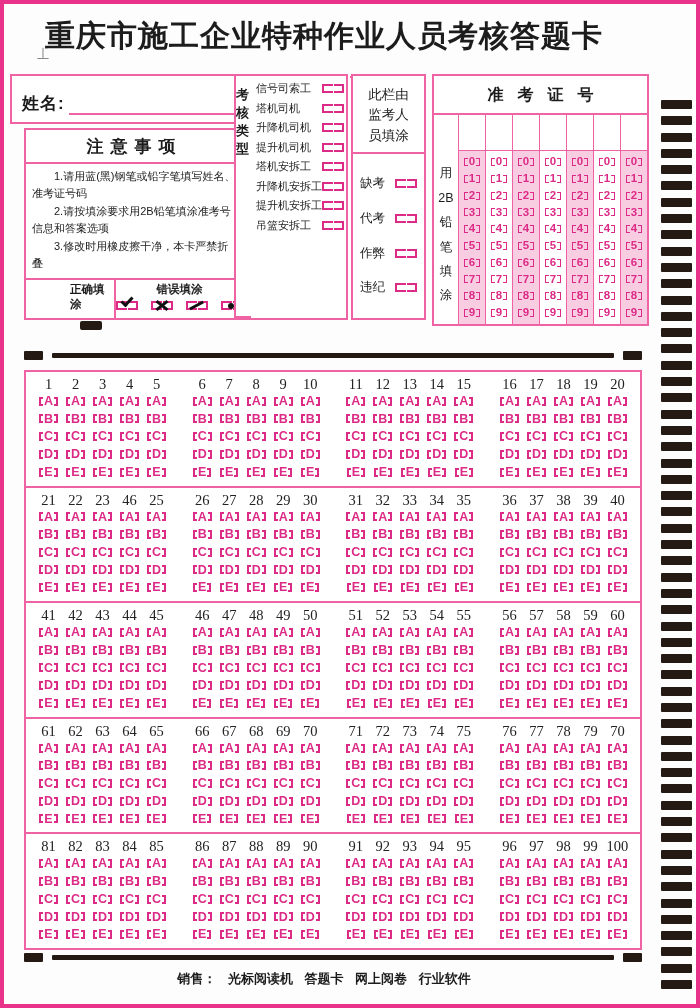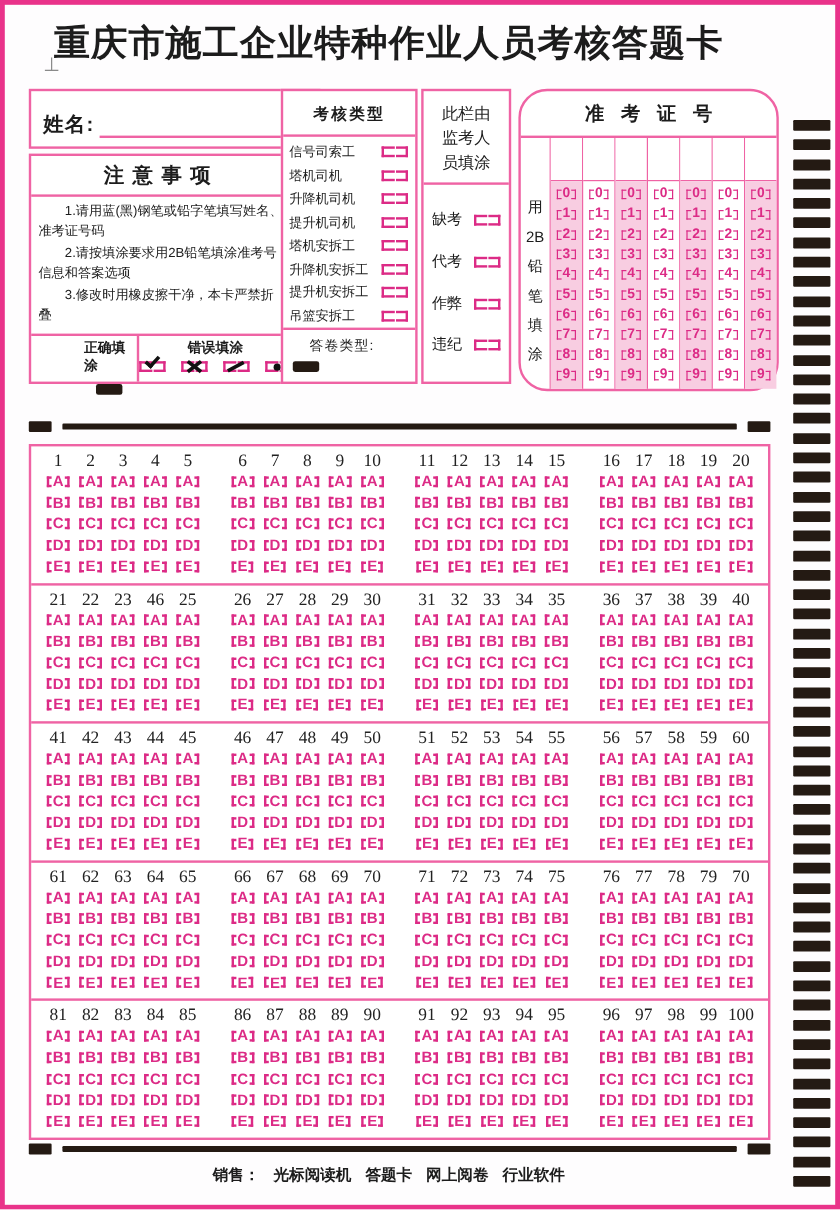--- a/index.html
+++ b/index.html
@@ -14,21 +14,21 @@
   html,body{background:#fff;}
   body{width:700px;height:1008px;font-family:"Liberation Sans",sans-serif;color:var(--ink);}
   .page{position:relative;width:700px;height:1008px;border:4px solid var(--pink-deep);background:#fefdfe;overflow:hidden;}
 
   .title{position:absolute;top:12px;left:0;width:640px;text-align:center;font-size:30px;font-weight:bold;letter-spacing:1px;}
   .regmark{position:absolute;top:40px;left:32px;font-size:16px;color:#8a8a8a;}
 
   .box{position:absolute;border:2px solid var(--pink);background:#fff;}
 
   
-  .name-box{left:20px;top:70px;width:243px;height:50px;display:flex;align-items:flex-end;padding:0 8px 7px 10px;}
+  .name-box{left:6px;top:70px;width:243px;height:50px;display:flex;align-items:flex-end;padding:0 8px 7px 10px;}
   .name-label{font-size:17px;font-weight:bold;letter-spacing:1px;}
   .name-line{flex:1;height:14px;border-bottom:2px solid var(--pink);margin-left:4px;}
 
   
   .notice-box{left:20px;top:124px;width:221px;height:192px;display:flex;flex-direction:column;}
   .notice-title{text-align:center;font-size:17px;font-weight:bold;letter-spacing:7px;padding:5px 0 4px;border-bottom:2px solid var(--pink);}
   .notice-body{flex:1;padding:4px 6px 0 6px;font-size:11px;line-height:1.5;border-radius:17px;}
   .notice-body p{text-indent:22px;margin-bottom:2px;}
   .fill-row{display:flex;border-top:2px solid var(--pink);height:40px;padding-left:44px;}
   .fill-cell{display:flex;flex-direction:column;align-items:center;padding-top:2px;}
@@ -47,38 +47,38 @@
   .mark{position:relative;}
   .mark .sym{position:absolute;left:0;top:0;width:22px;height:9px;}
   .sym .check{position:absolute;left:5px;top:-4px;width:12px;height:7px;border-left:3px solid #111;border-bottom:3px solid #111;transform:rotate(-48deg);}
   .sym .x1,.sym .x2{position:absolute;left:4px;top:3px;width:14px;height:3px;background:#111;}
   .sym .x1{transform:rotate(38deg);}
   .sym .x2{transform:rotate(-38deg);}
   .sym .sl{position:absolute;left:3px;top:3px;width:15px;height:3px;background:#111;transform:rotate(-28deg);}
   .sym .dot{position:absolute;left:7px;top:2px;width:6px;height:6px;border-radius:50%;background:#111;}
 
   
-  .exam-box{left:230px;top:70px;width:114px;height:246px;display:flex;flex-direction:column;}
+  .exam-box{left:230px;top:70px;width:114px;height:246px;display:flex;flex-direction:row;}
   .exam-title{text-align:center;font-size:13px;font-weight:bold;letter-spacing:2px;padding:10px 0 8px;border-bottom:2px solid var(--pink);}
   .exam-list{flex:1;padding:3px 6px 0 5px;}
   .exam-row{display:flex;align-items:center;justify-content:space-between;height:19.5px;}
   .exam-row .lbl{font-size:11px;white-space:nowrap;}
   .exam-foot{border-top:2px solid var(--pink);padding:6px 6px 4px 8px;}
   .exam-foot .lbl{font-size:11.5px;letter-spacing:1px;margin-left:14px;}
   .exam-foot .slot{margin-top:5px;}
 
   
   .invig-box{left:347px;top:70px;width:75px;height:246px;display:flex;flex-direction:column;}
   .invig-title{text-align:center;font-size:13.5px;line-height:1.5;padding:9px 0 6px;border-bottom:2px solid var(--pink);}
   .invig-list{flex:1;display:flex;flex-direction:column;justify-content:space-evenly;padding:4px 7px;}
   .invig-row{display:flex;align-items:center;justify-content:space-between;}
   .invig-row .lbl{font-size:12.5px;}
 
   
-  .adm-box{left:428px;top:70px;width:217px;height:252px;display:flex;flex-direction:column;border-radius:24px;}
+  .adm-box{left:428px;top:70px;width:217px;height:252px;display:flex;flex-direction:column;}
   .adm-title{text-align:center;font-size:16px;font-weight:bold;letter-spacing:14px;text-indent:14px;padding:9px 0 7px;border-bottom:2px solid var(--pink);}
   .adm-body{flex:1;display:flex;}
   .adm-side{width:25px;border-right:1.5px solid var(--pink);display:flex;flex-direction:column;justify-content:center;align-items:center;font-size:12.5px;line-height:1.95;padding-top:30px;}
   .adm-cols{flex:1;display:flex;}
   .adm-col{flex:1;display:flex;flex-direction:column;}
   .adm-col + .adm-col{border-left:1.5px solid var(--pink);}
   .adm-write{height:36px;border-bottom:1.5px solid var(--pink);background:#fff;}
   .adm-stack{flex:1;display:flex;flex-direction:column;justify-content:space-evenly;padding:2px 0;}
   .adm-col.shade .adm-stack{background:var(--shade);}
   .dbub{display:flex;align-items:center;justify-content:center;height:15px;}

